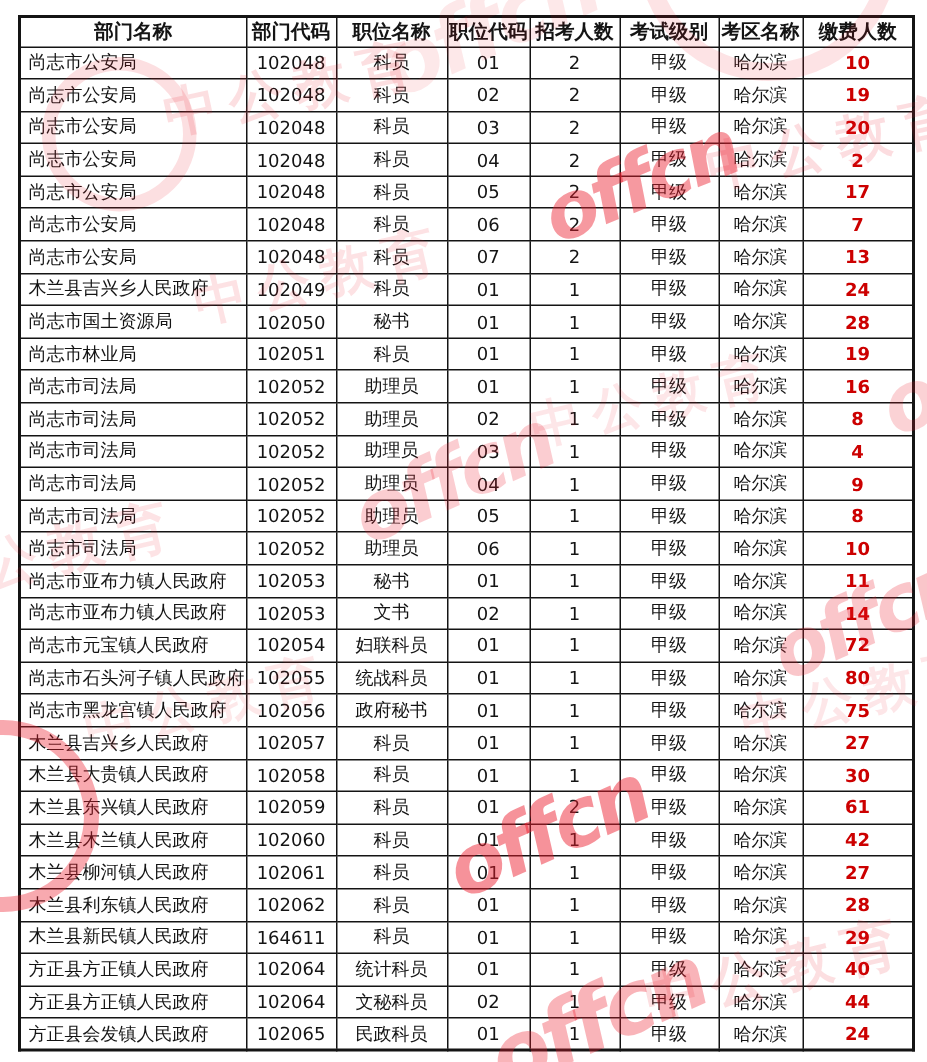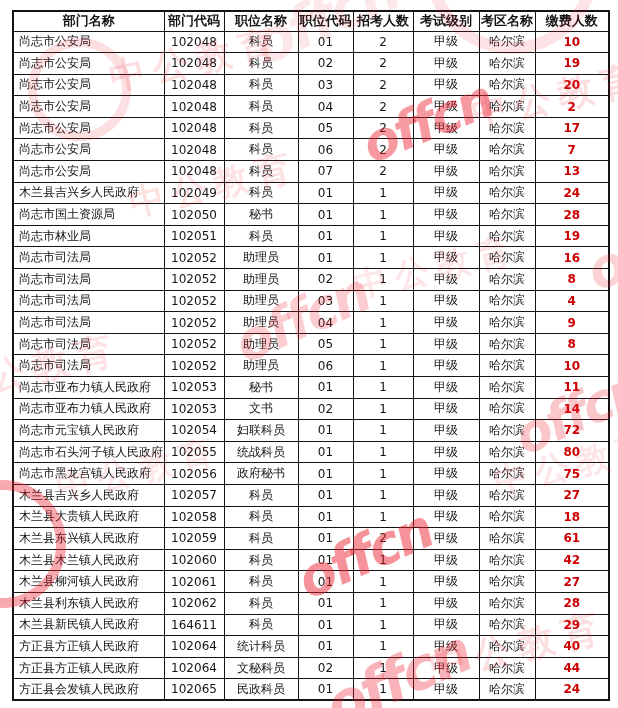--- a/index.html
+++ b/index.html
@@ -299,21 +299,21 @@
           <td class="col-paid">27</td>
         </tr>
         <tr>
           <td class="col-dept">木兰县大贵镇人民政府</td>
           <td>102058</td>
           <td>科员</td>
           <td>01</td>
           <td>1</td>
           <td>甲级</td>
           <td>哈尔滨</td>
-          <td class="col-paid">18</td>
+          <td class="col-paid">30</td>
         </tr>
         <tr>
           <td class="col-dept">木兰县东兴镇人民政府</td>
           <td>102059</td>
           <td>科员</td>
           <td>01</td>
           <td>2</td>
           <td>甲级</td>
           <td>哈尔滨</td>
           <td class="col-paid">61</td>

